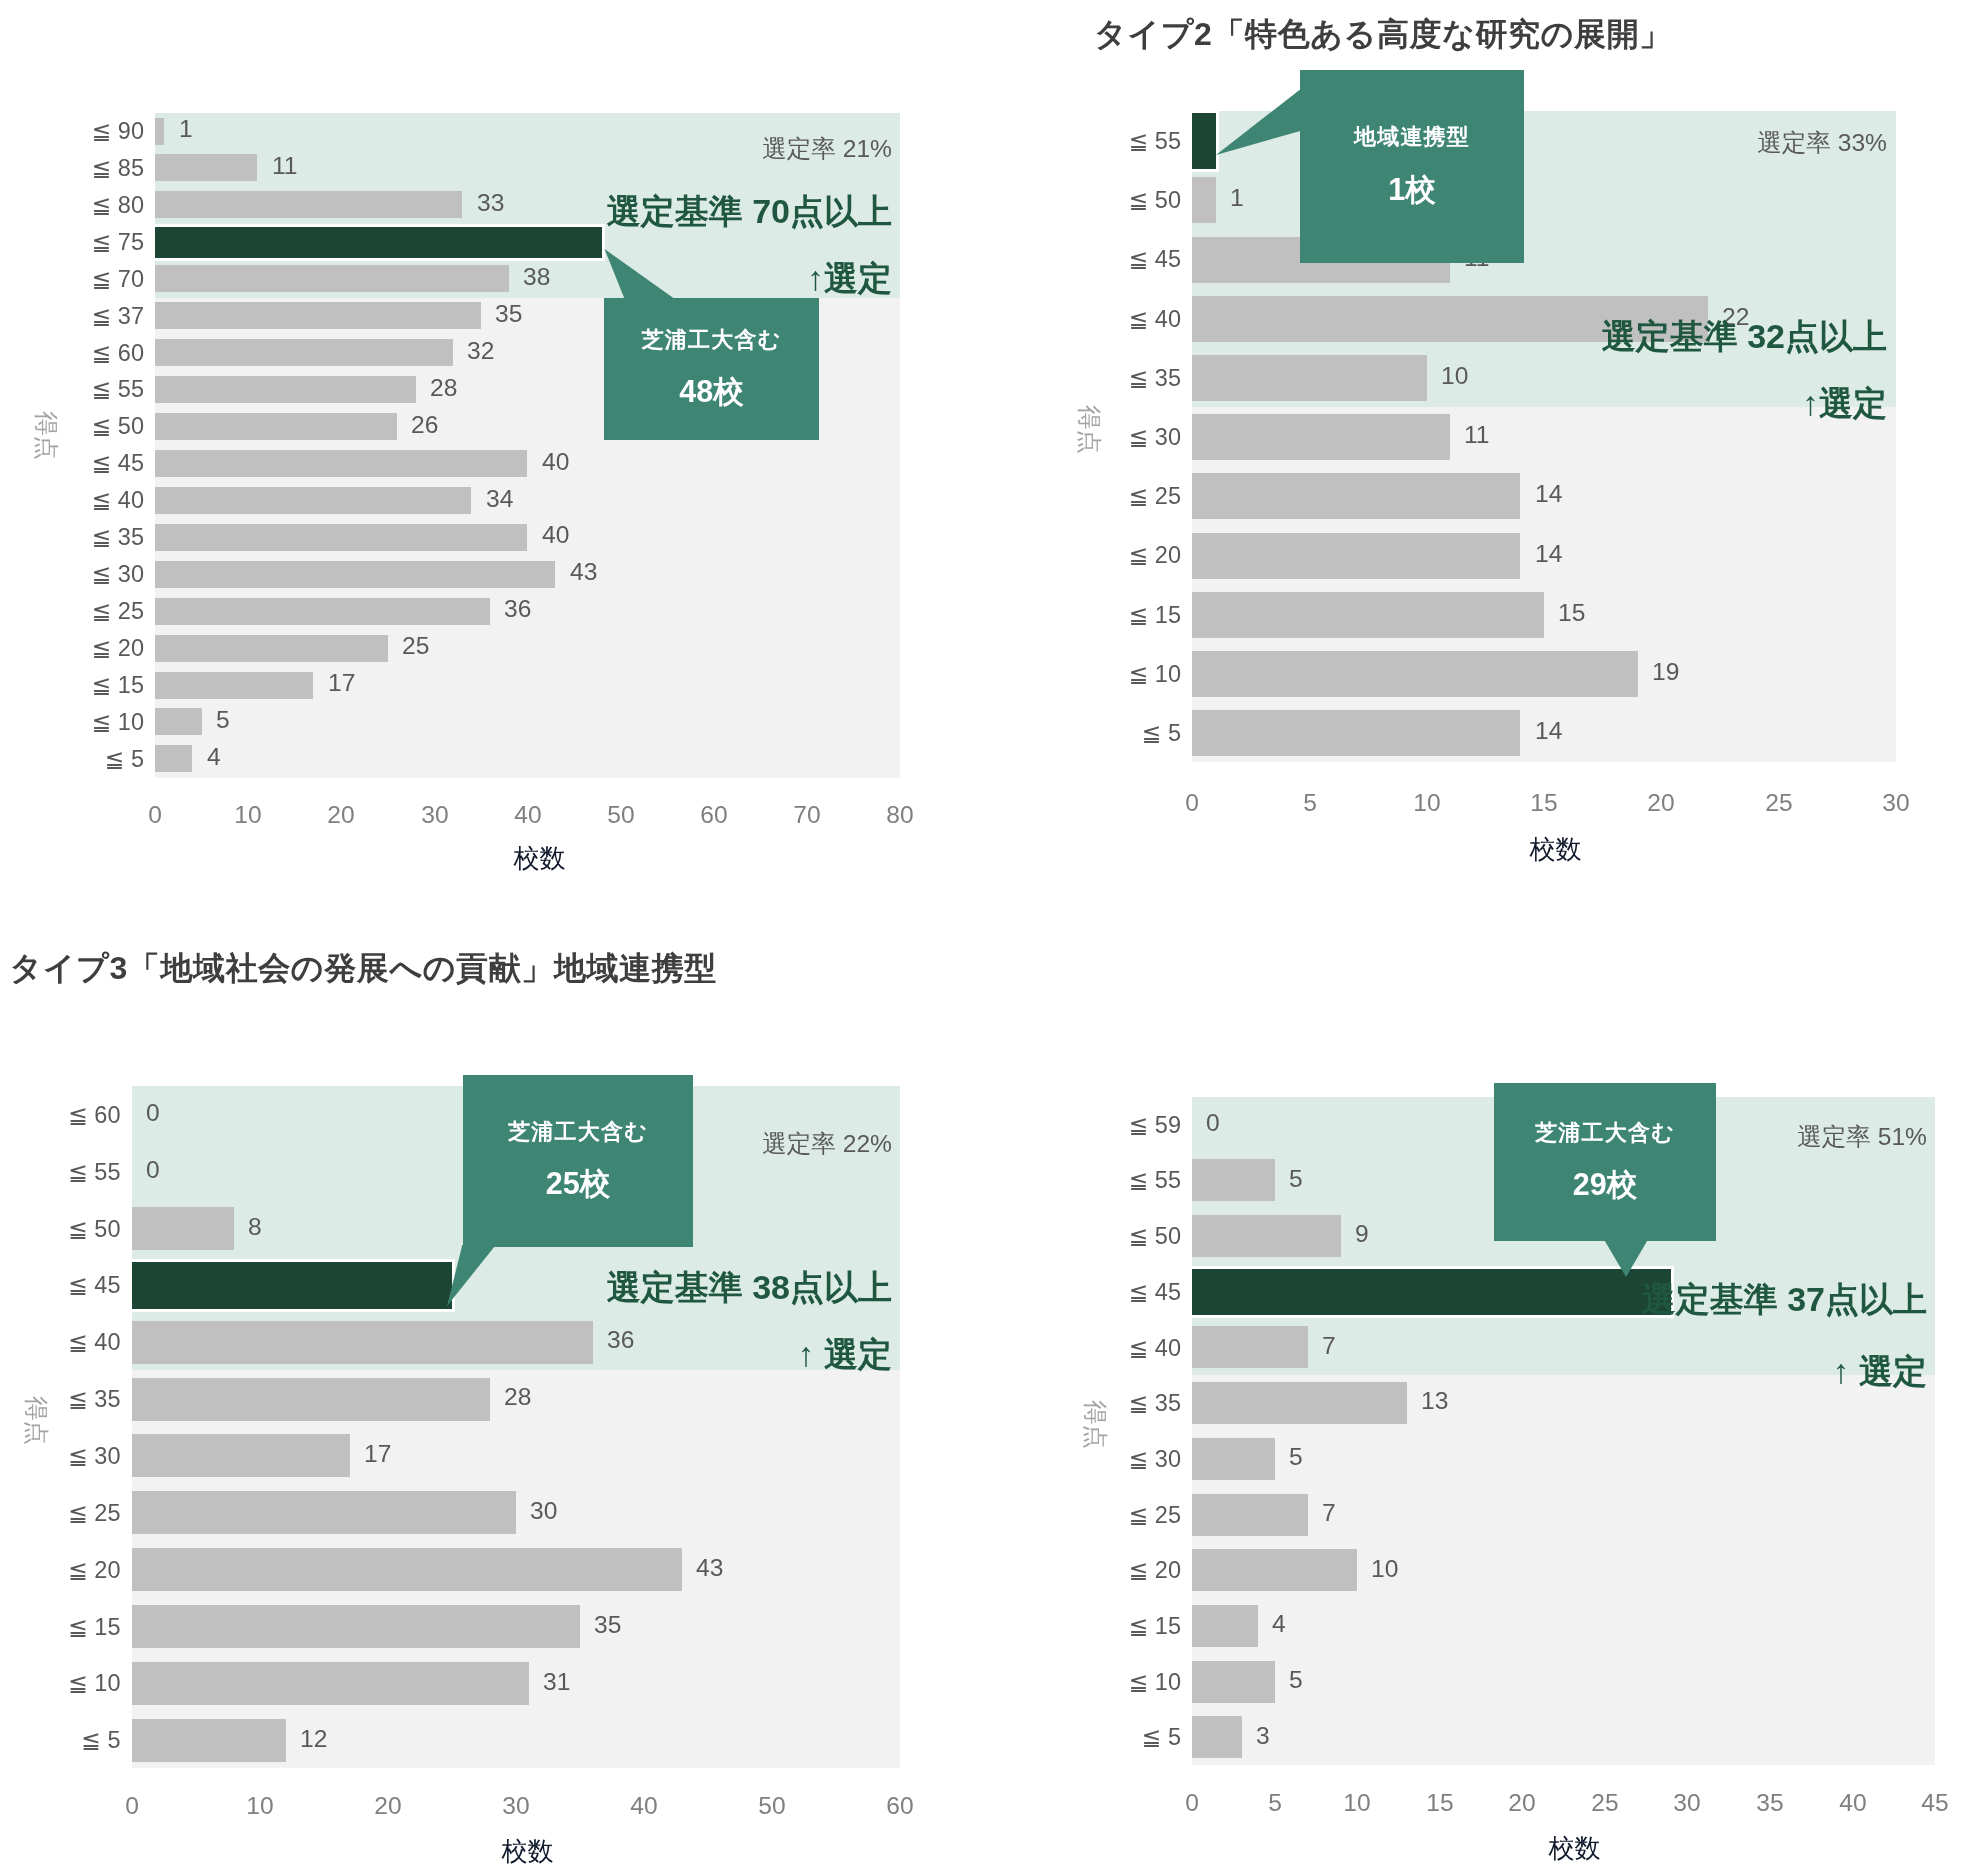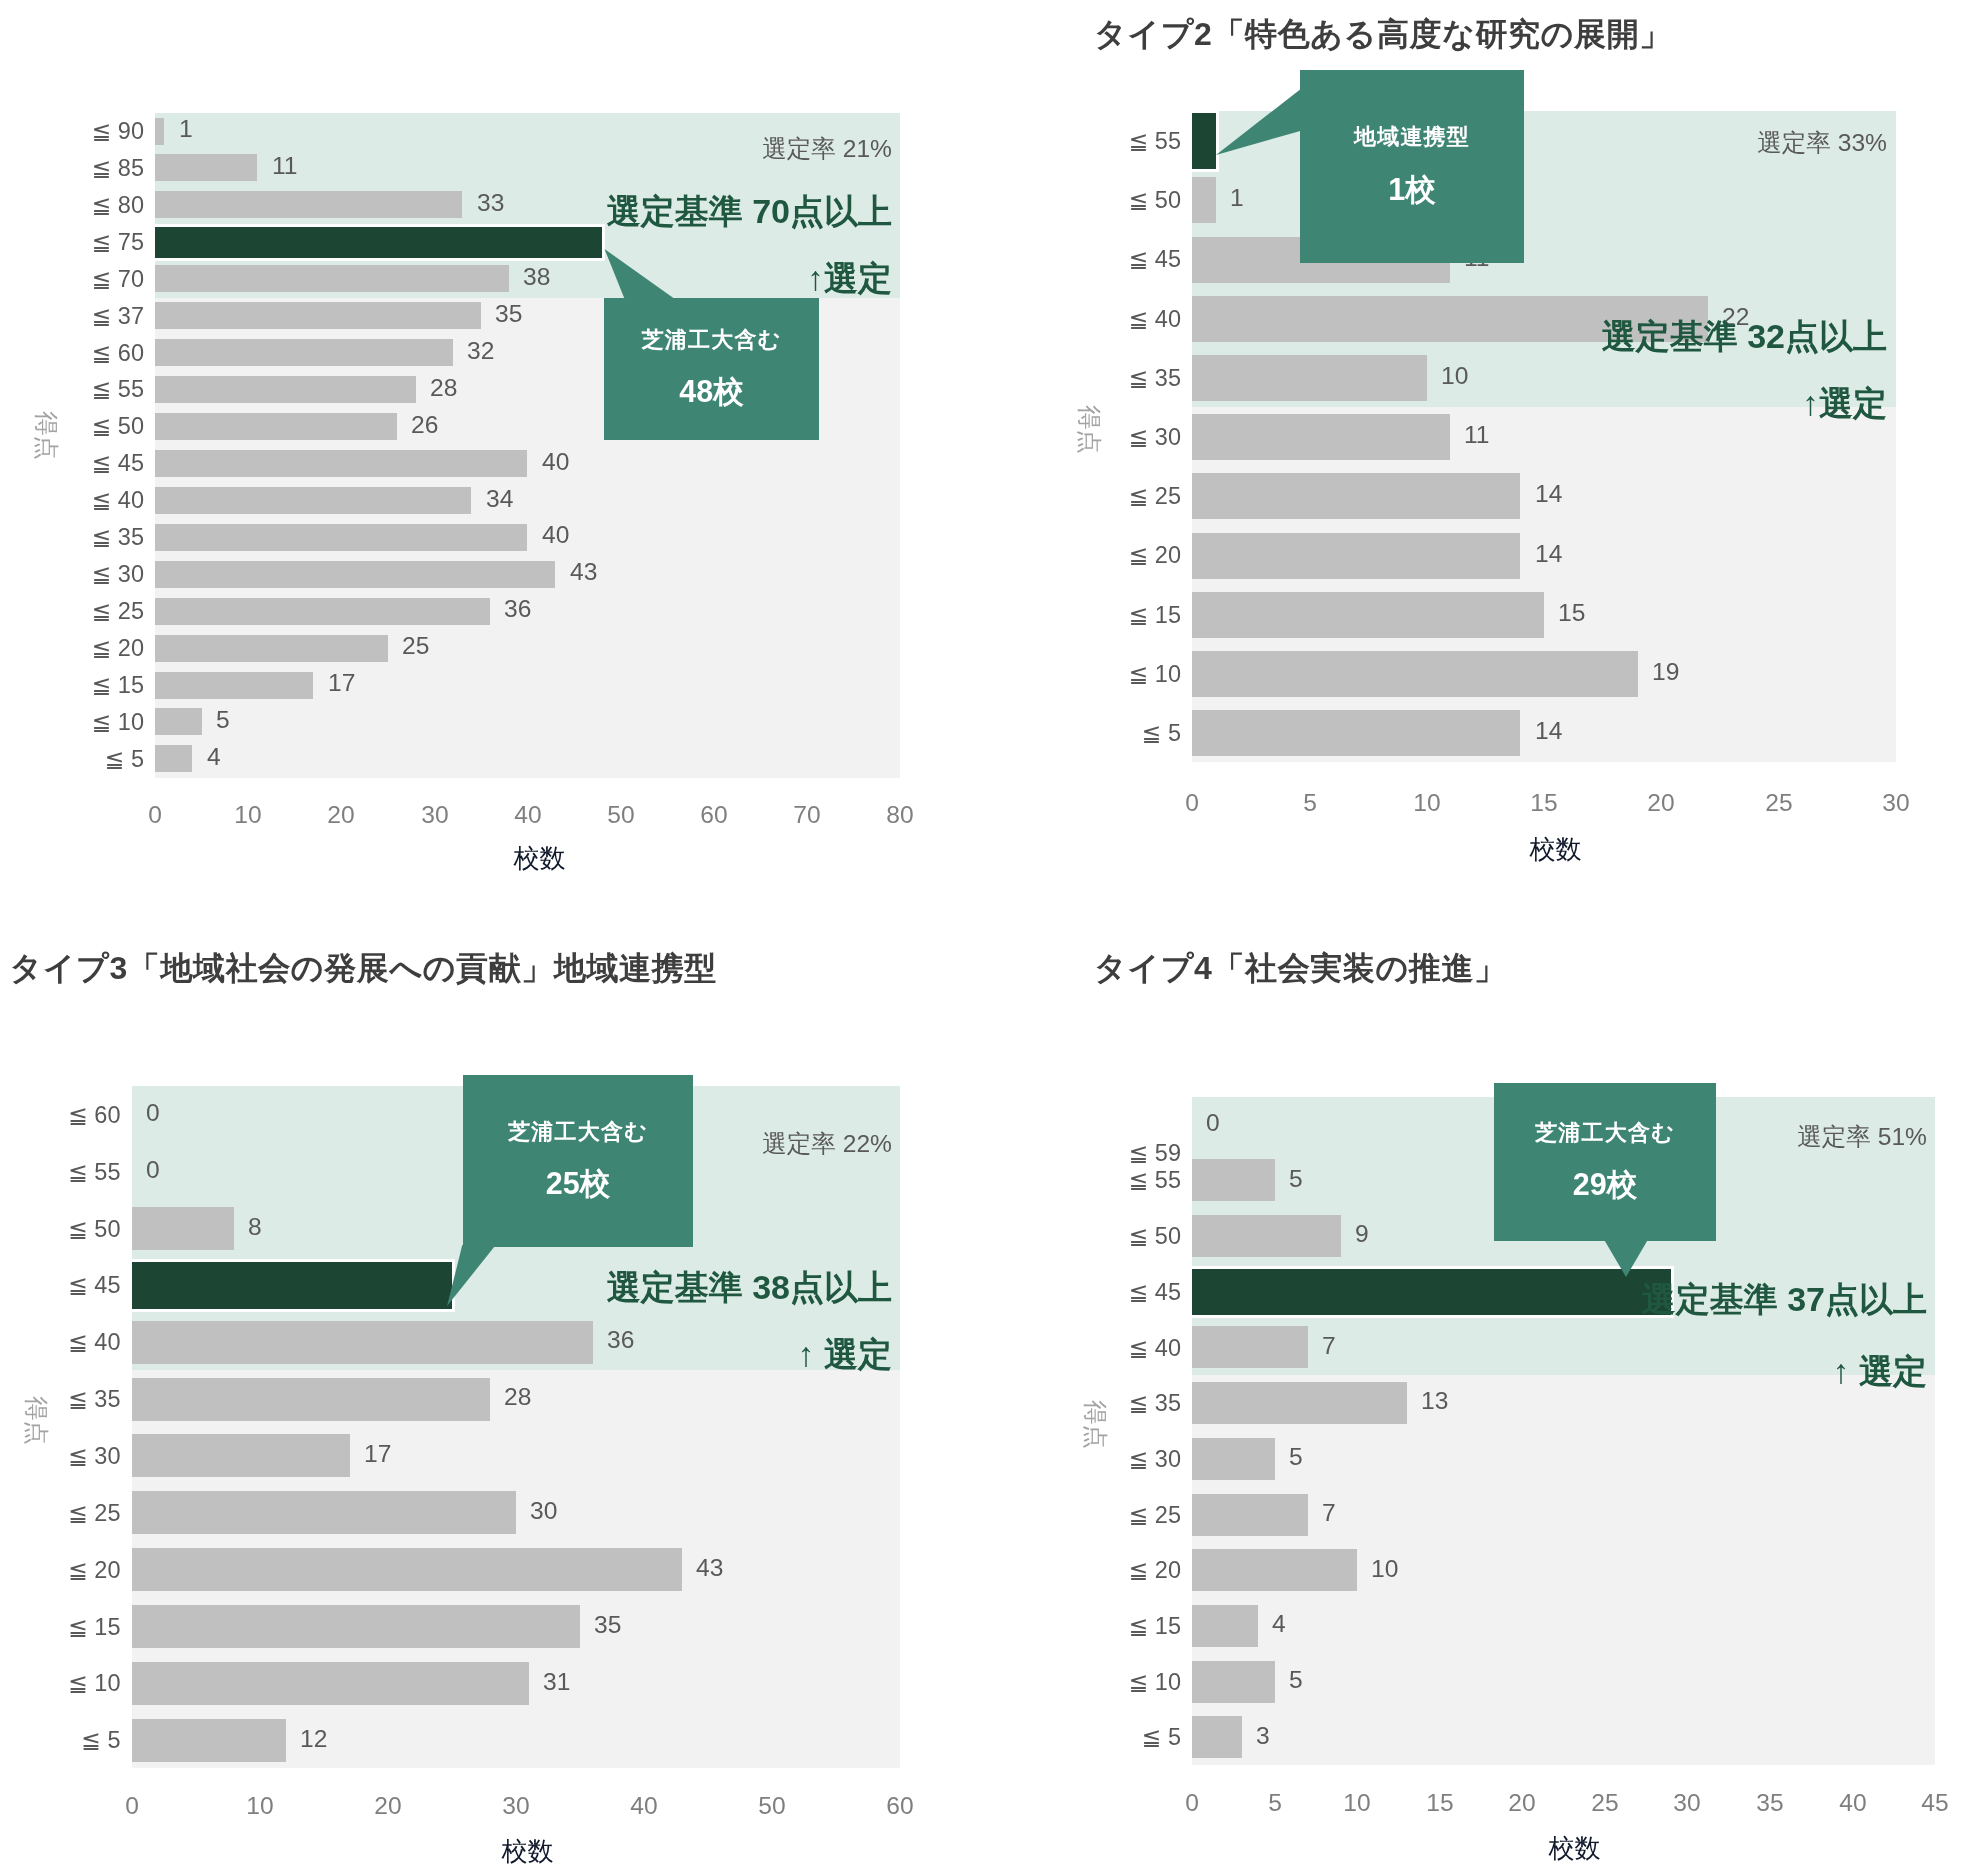--- a/index.html
+++ b/index.html
@@ -243,36 +243,35 @@
     <div class="tick" style="left: 132px; top: 858px;">0</div>
     <div class="tick" style="left: 260px; top: 858px;">10</div>
     <div class="tick" style="left: 388px; top: 858px;">20</div>
     <div class="tick" style="left: 516px; top: 858px;">30</div>
     <div class="tick" style="left: 644px; top: 858px;">40</div>
     <div class="tick" style="left: 772px; top: 858px;">50</div>
     <div class="tick" style="left: 900px; top: 858px;">60</div>
   </div>
 
 <div class="panel" id="p4">
-  <div class="title">タイプ4「社会実装の推進」</div>
   <div class="rate"><span>選定率</span> <span>51%</span></div>
   <div class="crit">
     <div>選定基準 37点以上</div>
     <div class="l2">↑ 選定</div>
   </div>
   <div class="callout">
     <div class="co1">芝浦工大含む</div>
     <div class="co2">29校</div>
   </div>
   <div class="ptr"></div>
   <div class="ylab">得点</div>
   <div class="xlab">校数</div>
 <div class="plotbg" style="left: 209px; top: 163px; width: 743px; height: 668px;"></div>
     <div class="band" style="left: 209px; top: 163px; width: 743px; height: 278px;"></div>
-    <div class="cat" style="left: 98px; top: 177px; margin-top: 28px;">≦ 59</div>
+    <div class="cat" style="left: 98px; top: 177px;">≦ 59</div>
     <div class="val" style="left: 223px; top: 175px;">0</div>
     <div class="cat" style="left: 98px; top: 232px;">≦ 55</div>
     <div class="bar" style="left: 209px; top: 225px; width: 83px; height: 42px;"></div>
     <div class="val" style="left: 306px; top: 231px;">5</div>
     <div class="cat" style="left: 98px; top: 288px;">≦ 50</div>
     <div class="bar" style="left: 209px; top: 281px; width: 149px; height: 42px;"></div>
     <div class="val" style="left: 372px; top: 286px;">9</div>
     <div class="cat" style="left: 98px; top: 344px;">≦ 45</div>
     <div class="bar sel" style="left: 209px; top: 335px; width: 479px; height: 46px;"></div>
     <div class="cat" style="left: 98px; top: 400px;">≦ 40</div>

